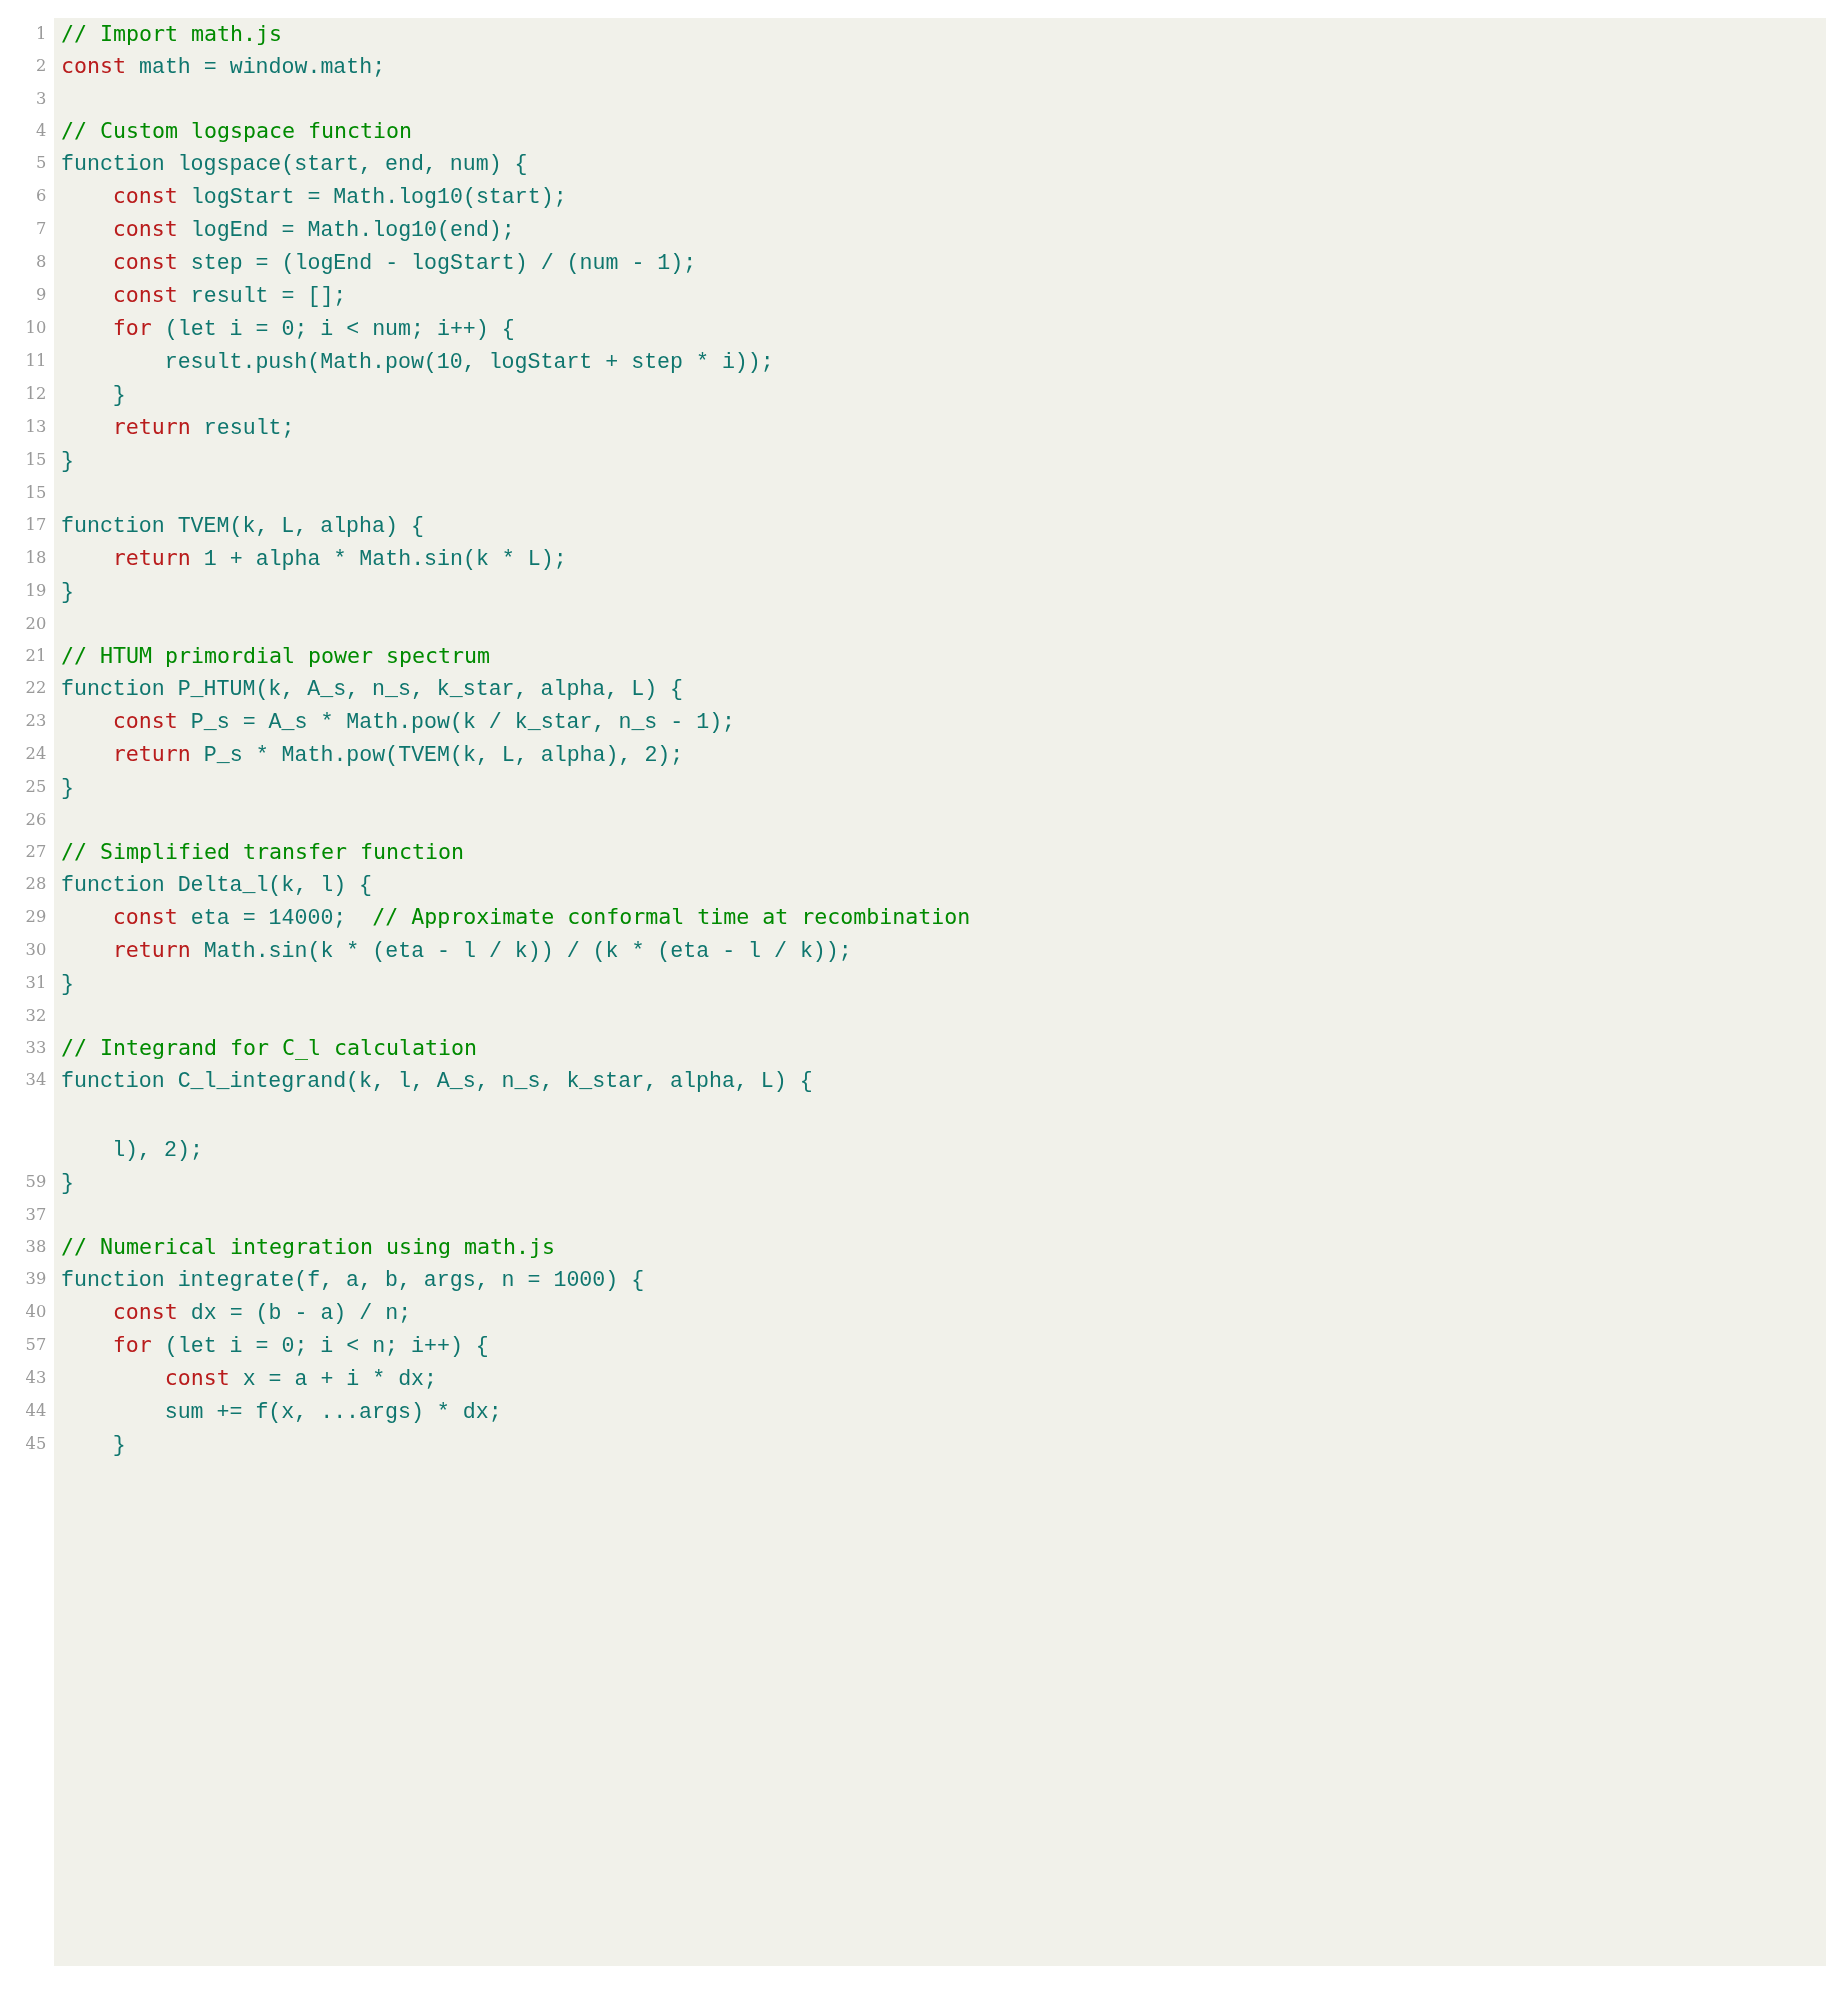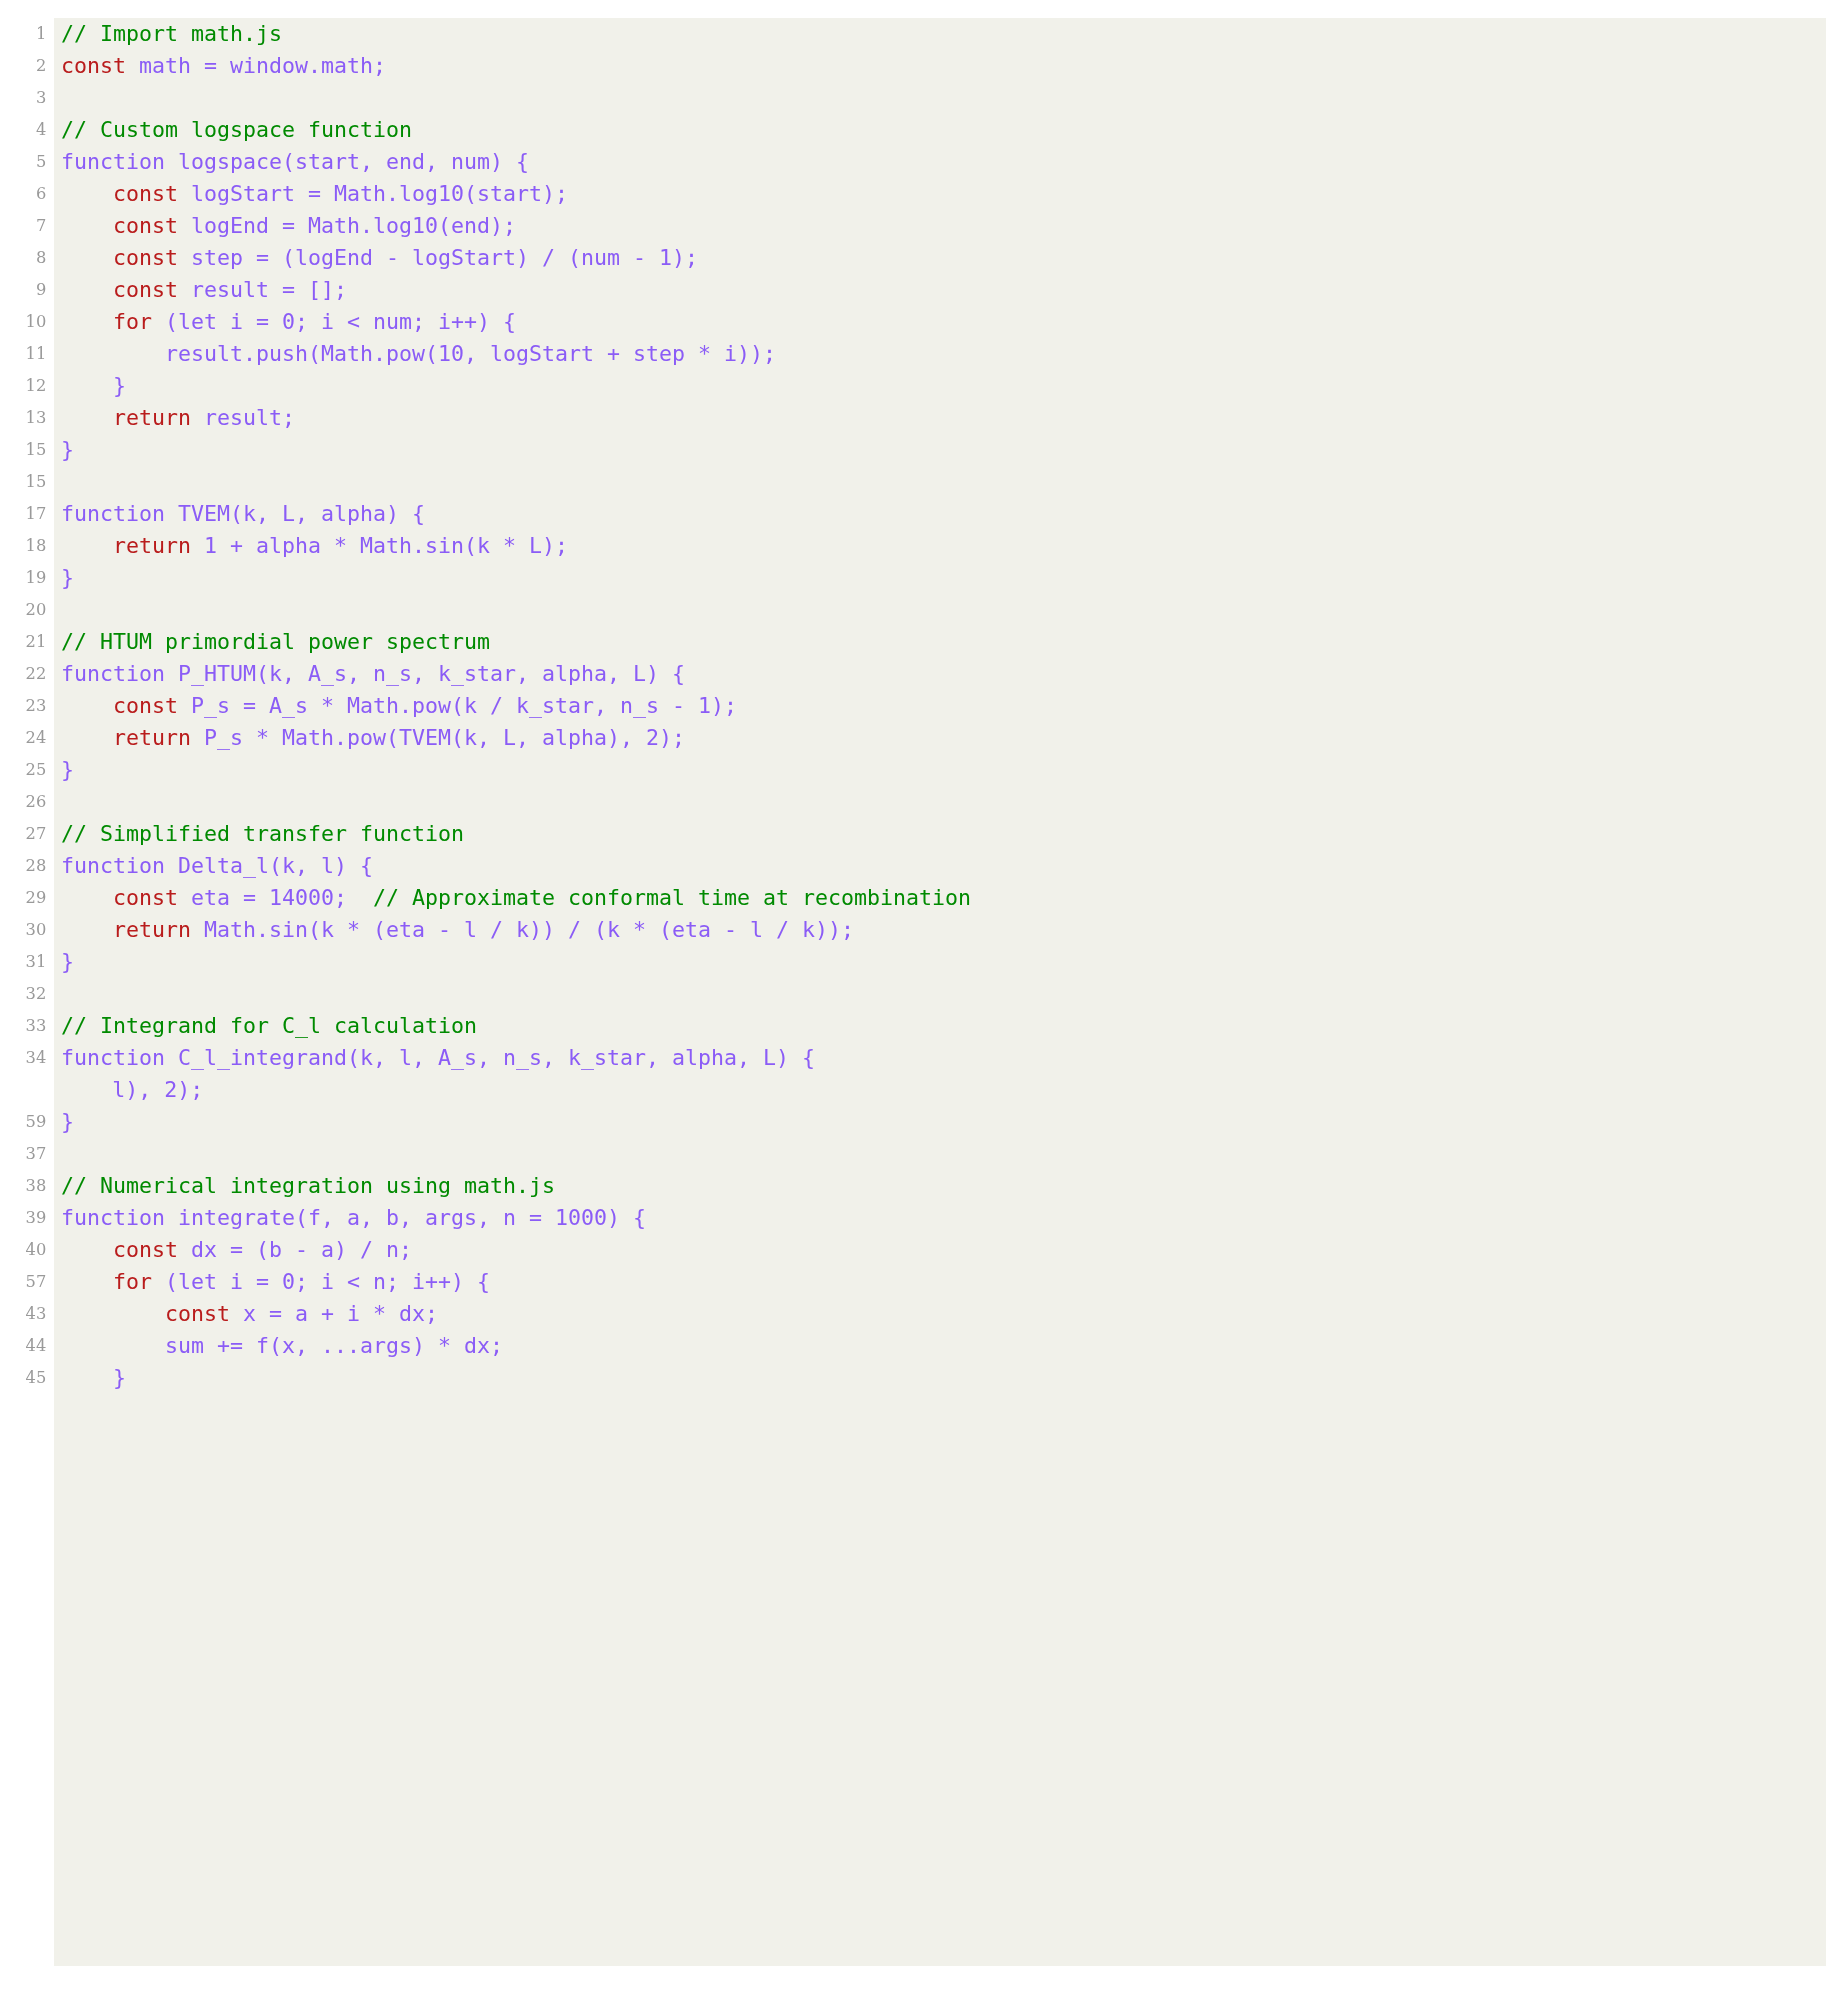--- a/index.html
+++ b/index.html
@@ -67,25 +67,25 @@
     font-size: 21.6px;
     line-height: 32px;
     letter-spacing: 0px;
     color: #000000;
     white-space: pre;
     overflow: visible;
   }
 
   
   .code-row.cont .ln { color: transparent; }
-  .code-row.cont .src { padding-left: 6.3px; }
+  .code-row.cont .src { padding-left: 6.3px; margin-top: 36px; }
 
   .tok-comment { color: #008a00; }
   .tok-kw      { color: #b91c1c; }
-  .tok-plain   { color: #8b5cf6; }
+  .tok-plain   { color: #0f766e; font-family: Liberation Mono, monospace; }
 
   .blank .src { color: transparent; }
 </style>
 </head>
 <body>
 
 <div id="listing">
   <div id="code-bg"></div>
   <div id="code-rows">
       <div class="code-row">

